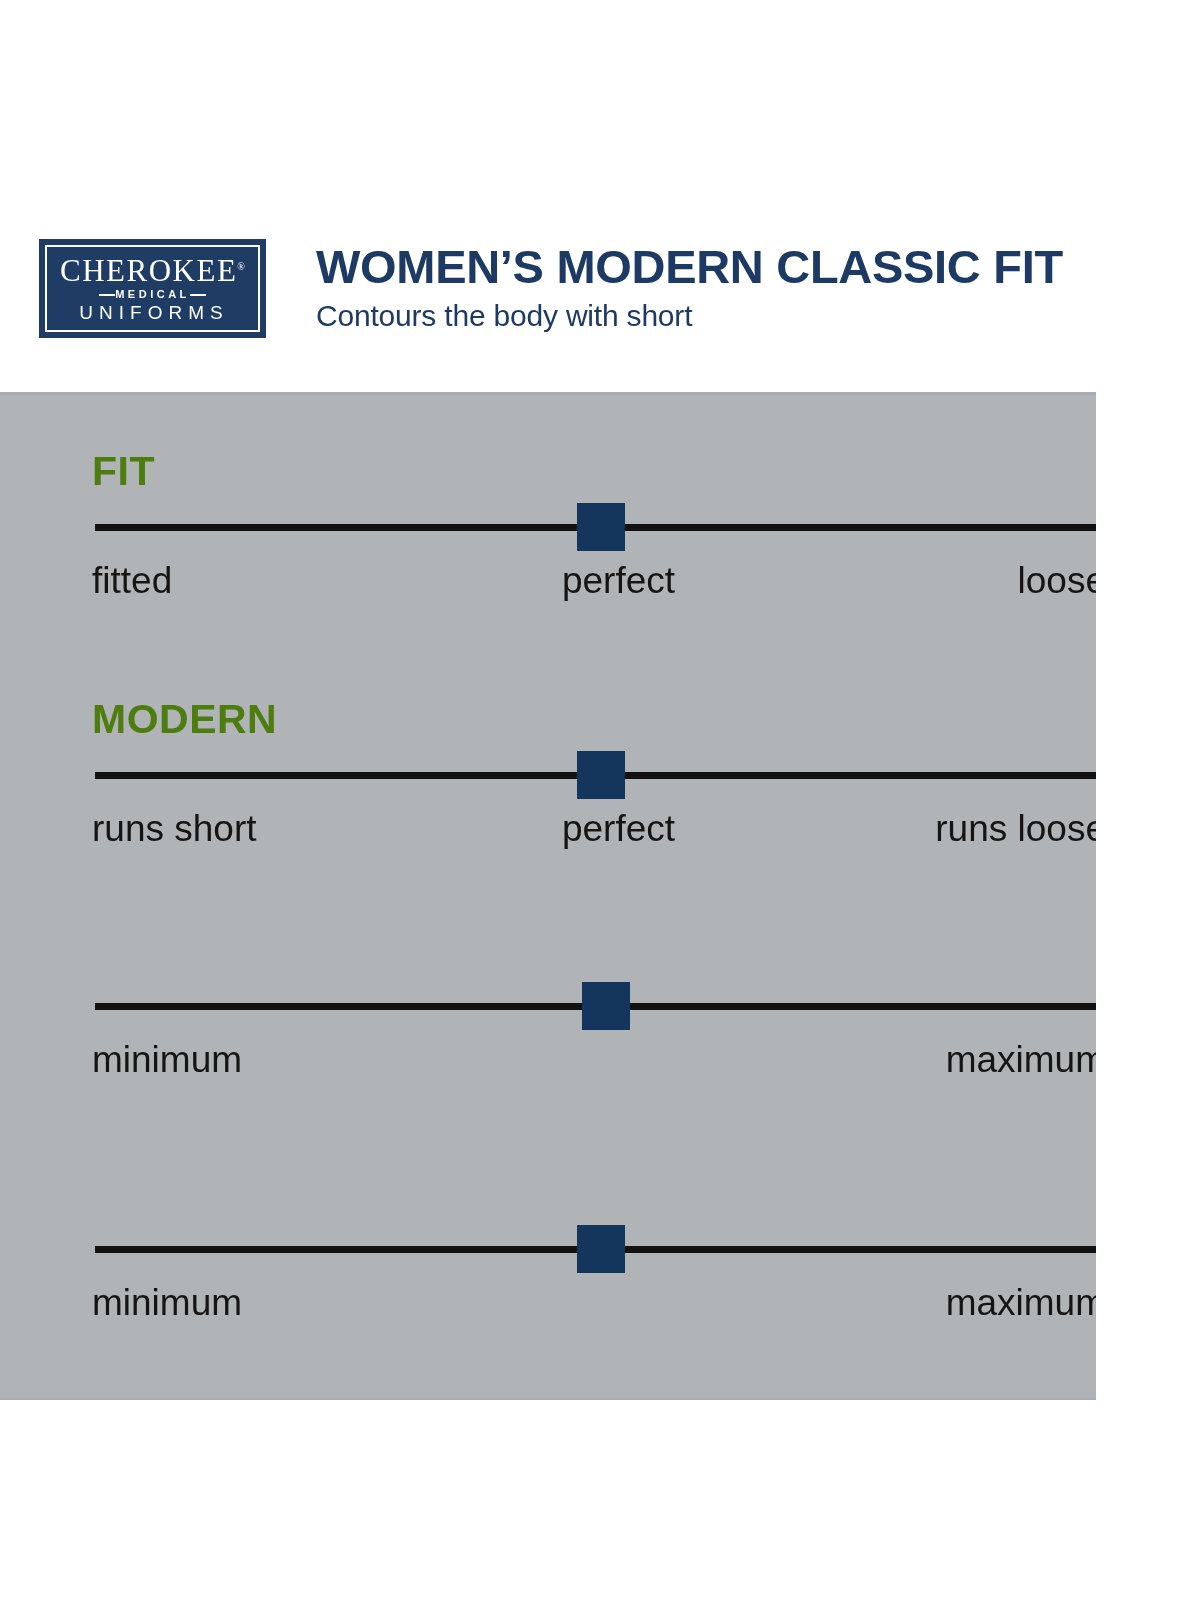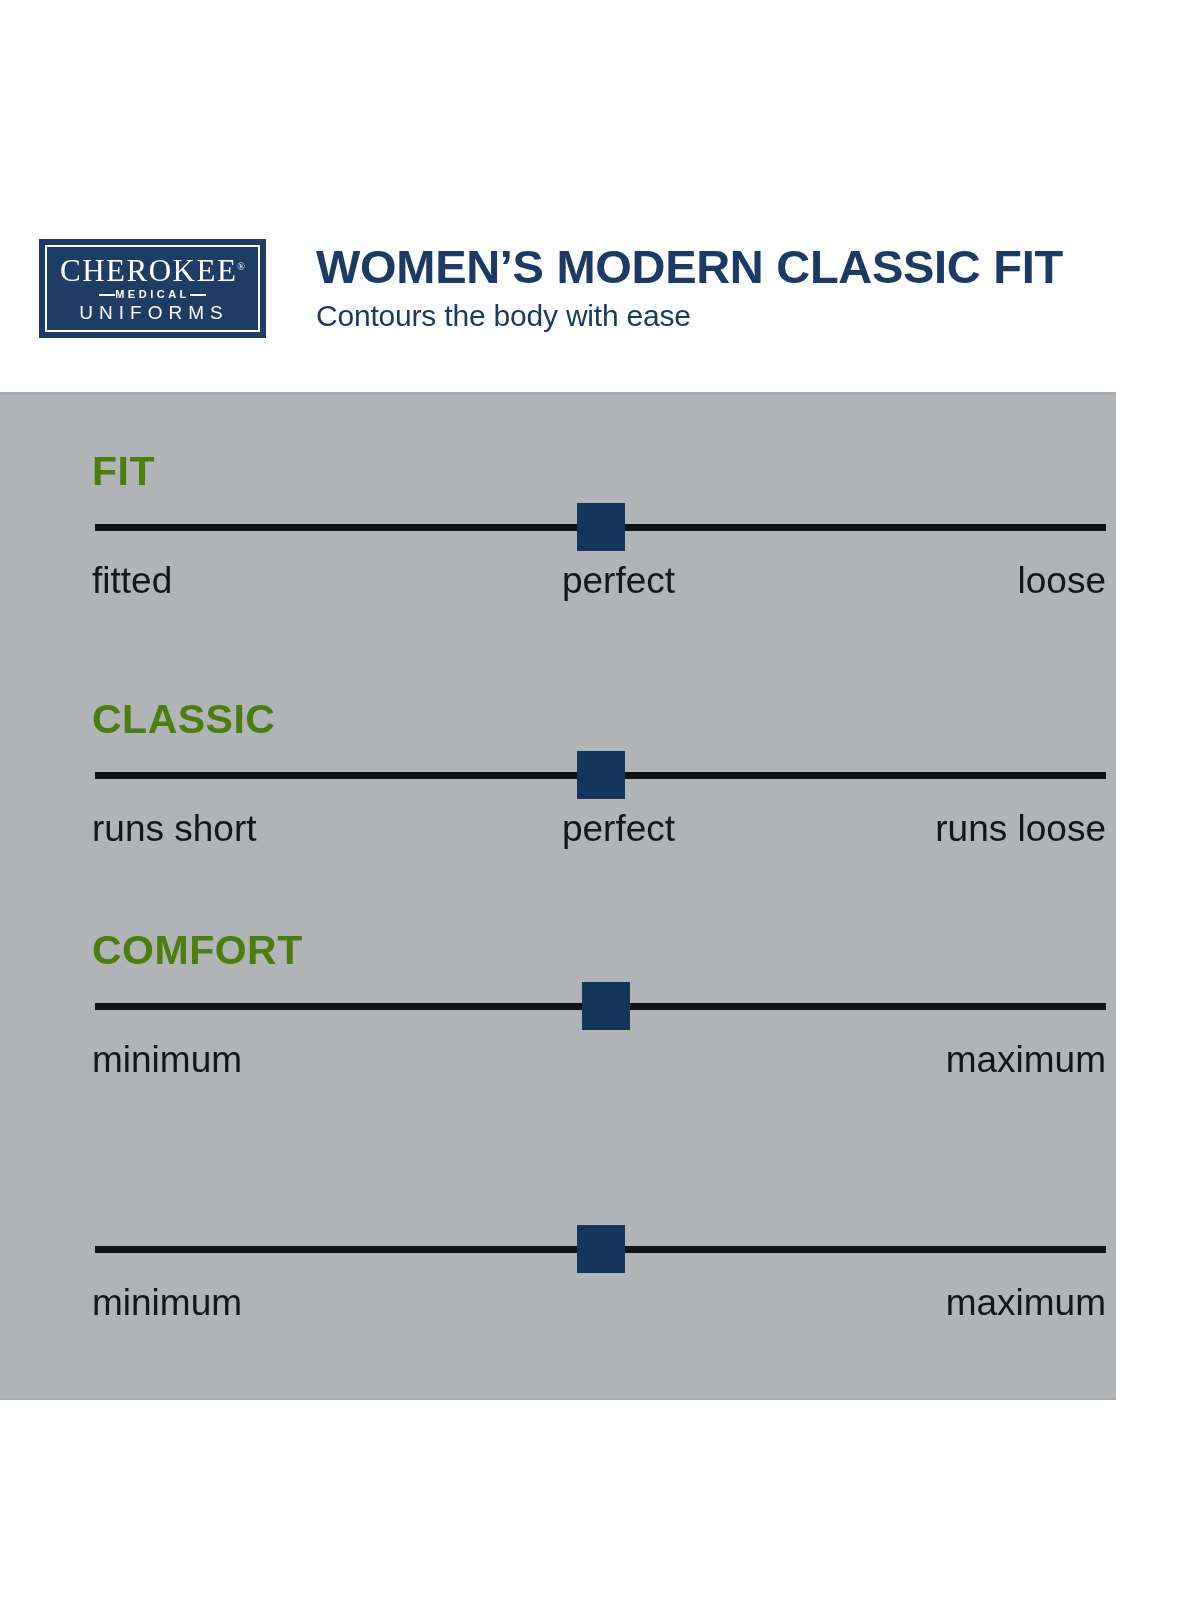--- a/index.html
+++ b/index.html
@@ -2,21 +2,20 @@
 <html><head>
 <meta charset="utf-8">
 <style>
   html,body{margin:0;padding:0;background:#ffffff;}
   .page{
     position:relative;
     width:1096px;height:1600px;
     background:#ffffff;
     overflow:hidden;
     font-family:"Liberation Sans", sans-serif;
-    padding-left:20px;
   }
 
   
   .logo-box{
     position:absolute;left:39px;top:239px;
     width:227px;height:99px;
     background:#1e3c64;
     box-sizing:border-box;
   }
   .logo-inner{
@@ -107,45 +106,44 @@
         <div class="logo-brand"><span>CHEROKEE</span><sup>®</sup></div>
         <div class="logo-medical">
           <span class="dash"></span>
           <span>MEDICAL</span>
           <span class="dash"></span>
         </div>
         <div class="logo-uniforms">UNIFORMS</div>
       </div>
     </div>
     <h1 class="title">WOMEN’S MODERN CLASSIC FIT</h1>
-    <p class="subtitle">Contours the body with ease</p>
+    <p class="subtitle">Contours the body with short</p>
   </div>
 
   <div class="panel"></div>
 
   <div class="scale-row row-fit">
     <h2 class="scale-heading">FIT</h2>
     <div class="scale-line"></div>
     <div class="scale-marker" style="left: 576.5px;"></div>
     <div class="scale-label left">fitted</div>
     <div class="scale-label center">perfect</div>
     <div class="scale-label right">loose</div>
   </div>
 
   <div class="scale-row row-length">
-    <h2 class="scale-heading">CLASSIC</h2>
+    <h2 class="scale-heading">MODERN</h2>
     <div class="scale-line"></div>
     <div class="scale-marker" style="left: 576.5px;"></div>
     <div class="scale-label left">runs short</div>
     <div class="scale-label center">perfect</div>
     <div class="scale-label right">runs loose</div>
   </div>
 
   <div class="scale-row row-comfort">
-    <h2 class="scale-heading">COMFORT</h2>
     <div class="scale-line"></div>
     <div class="scale-marker" style="left: 581.555px;"></div>
     <div class="scale-label left">minimum</div>
     <div class="scale-label right">maximum</div>
   </div>
 
   <div class="scale-row row-performance">
     <div class="scale-line"></div>
     <div class="scale-marker" style="left: 576.5px;"></div>
     <div class="scale-label left">minimum</div>

